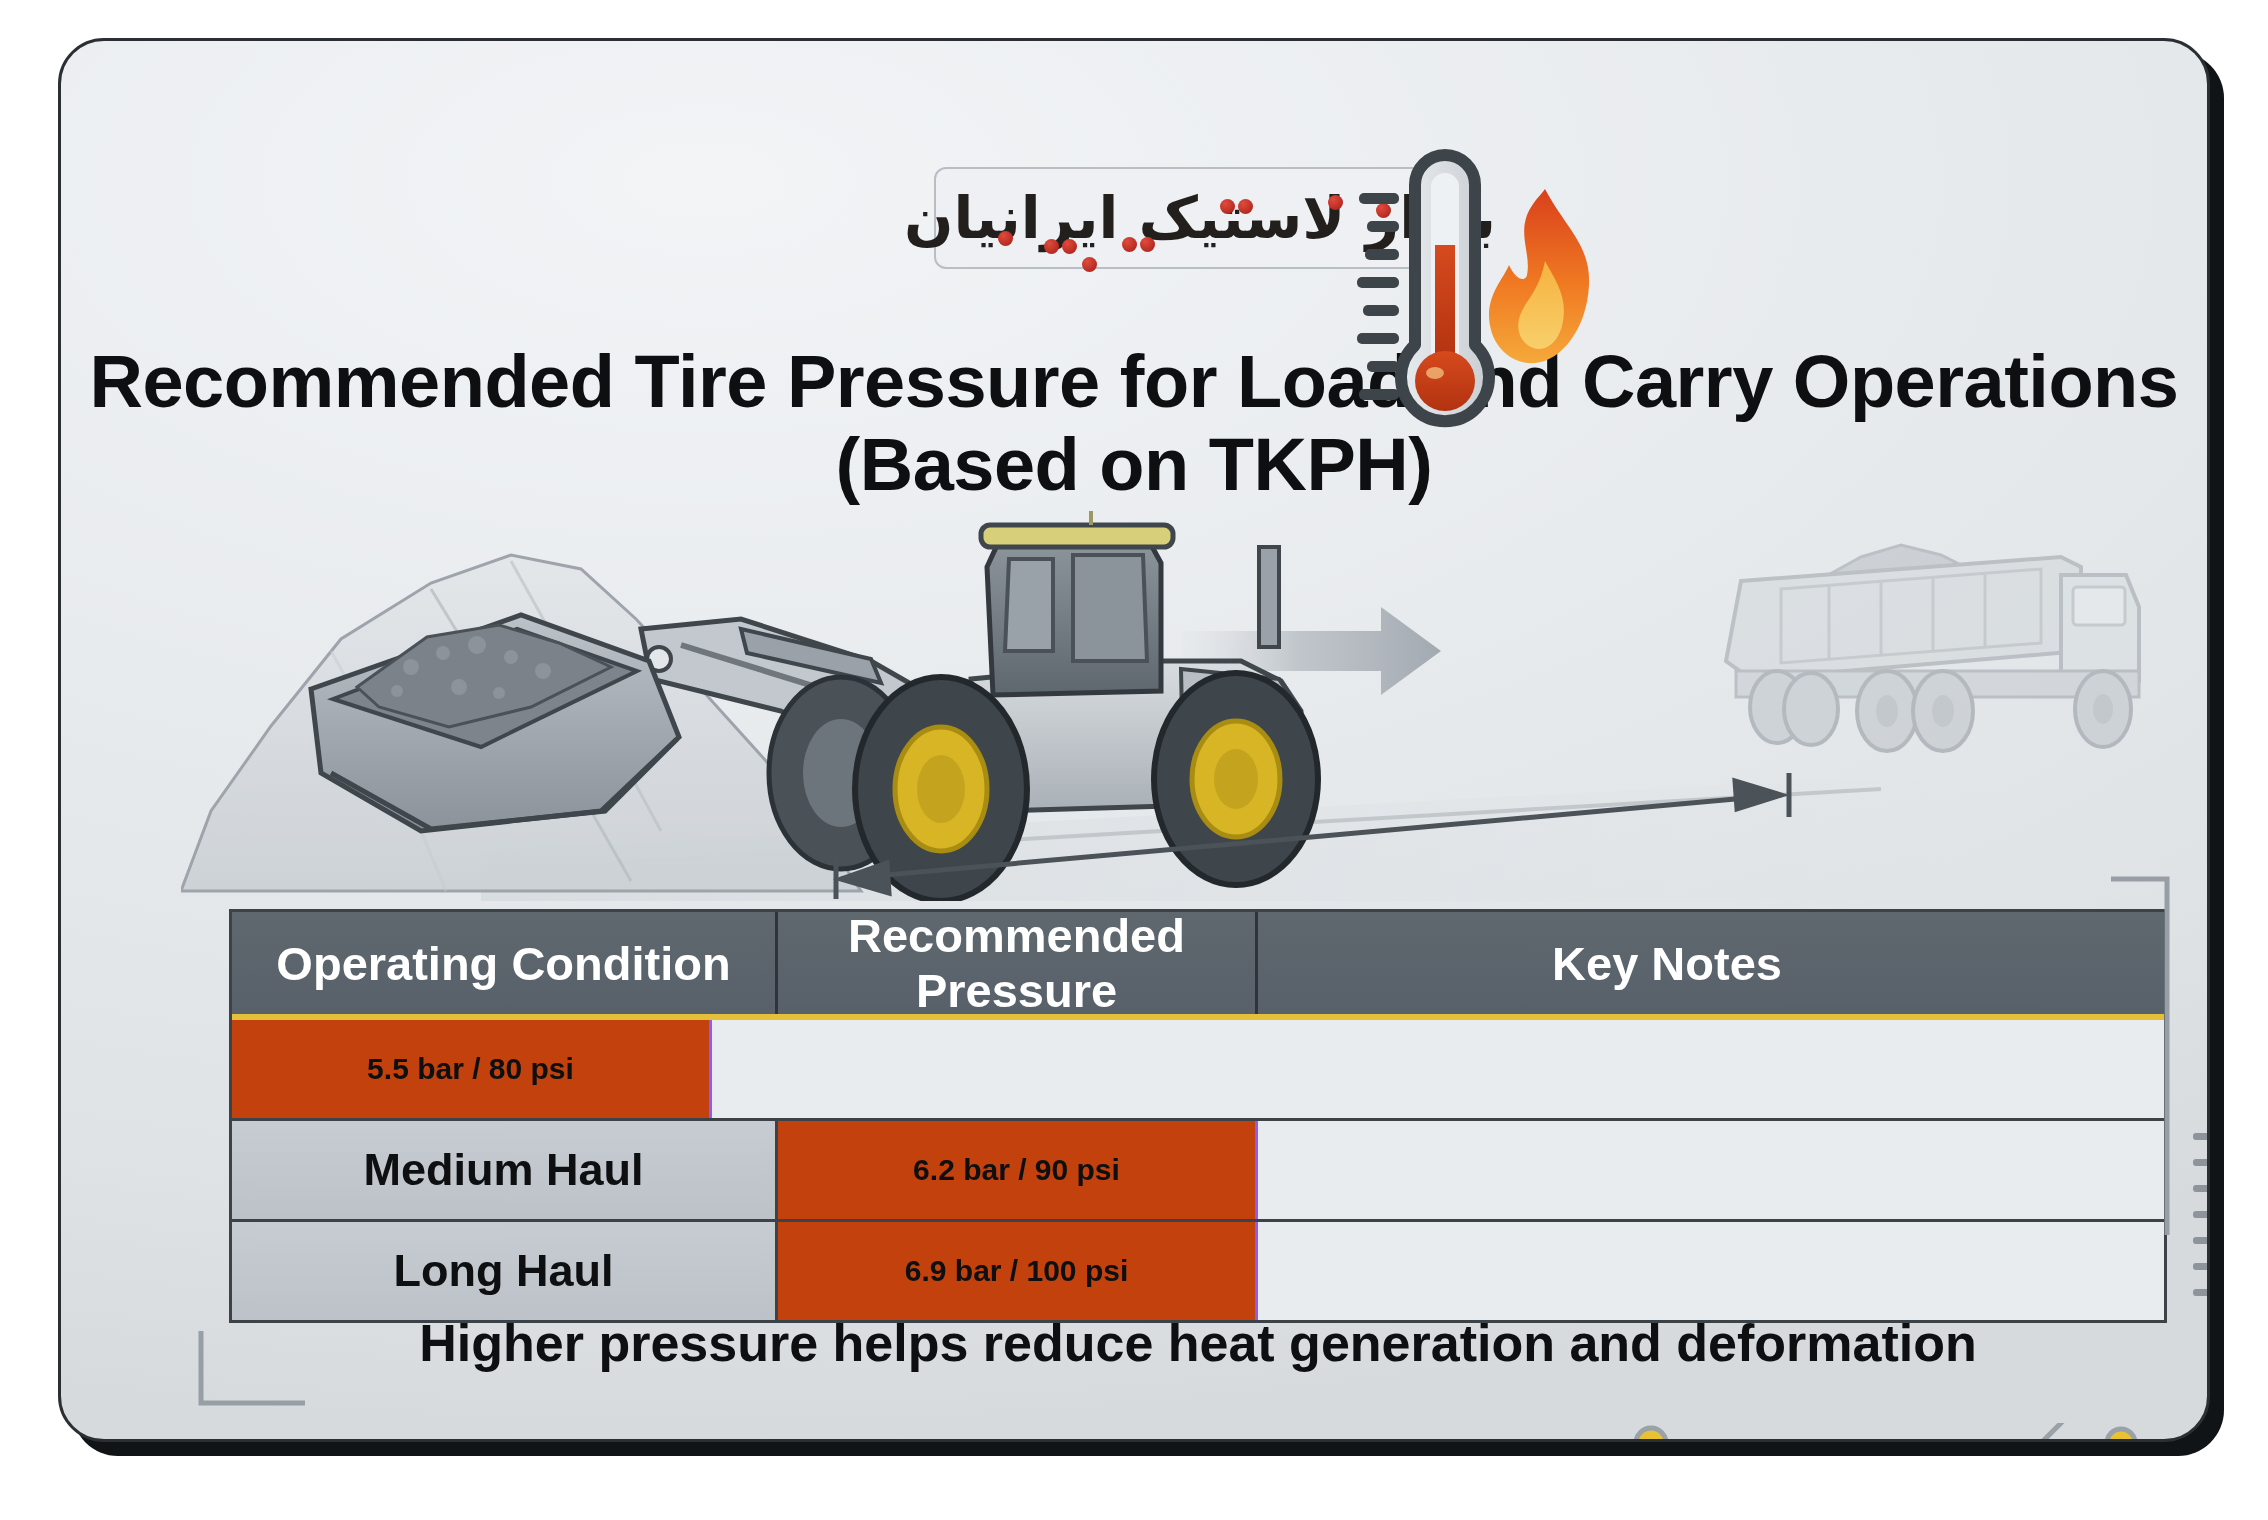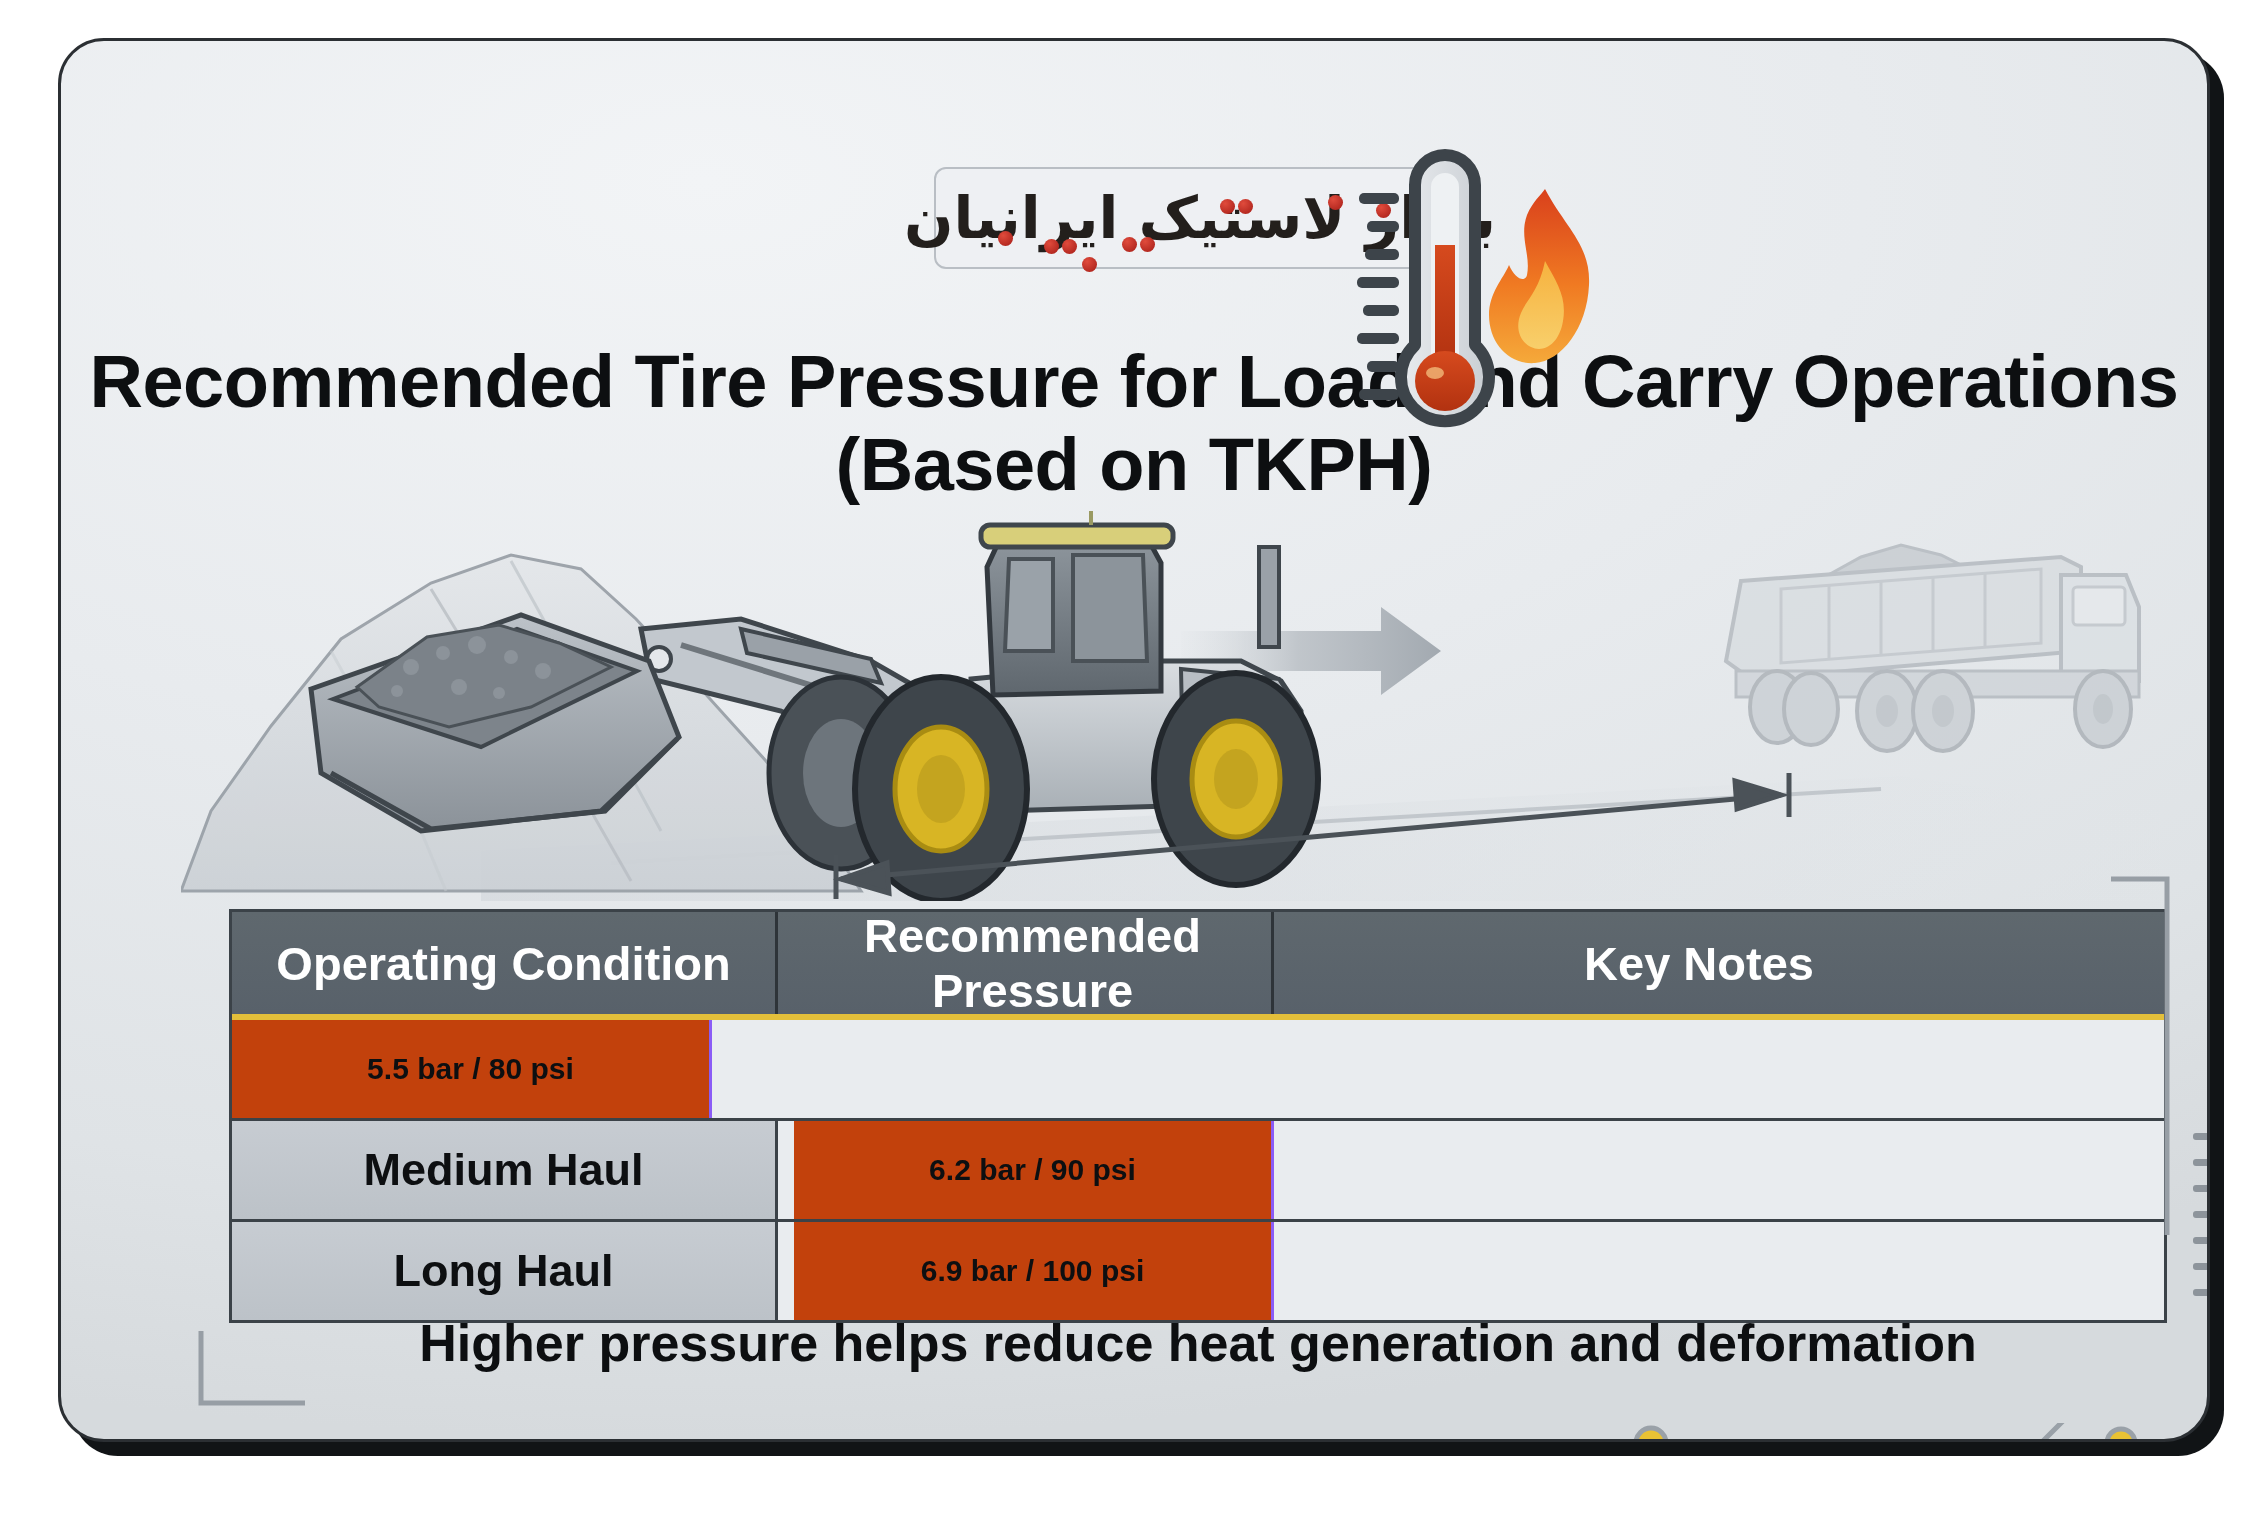--- a/index.html
+++ b/index.html
@@ -102,21 +102,21 @@
   
   .table {
     position: absolute;
     left: 168px;
     top: 868px;
     width: 1938px;
     border: 3px solid #3b4248;
     box-sizing: border-box;
     background: #e9ecef;
   }
-  .trow { display: flex; gap: 16px; }
+  .trow { display: flex; }
   .thead {
     background: linear-gradient(180deg,#5f686e 0%, #58616a 100%);
     border-bottom: 6px solid #e3bf3a;
   }
   .thead .tcell {
     color: #ffffff;
     font-size: 47px;
     font-weight: bold;
     text-align: center;
     justify-content: center;

